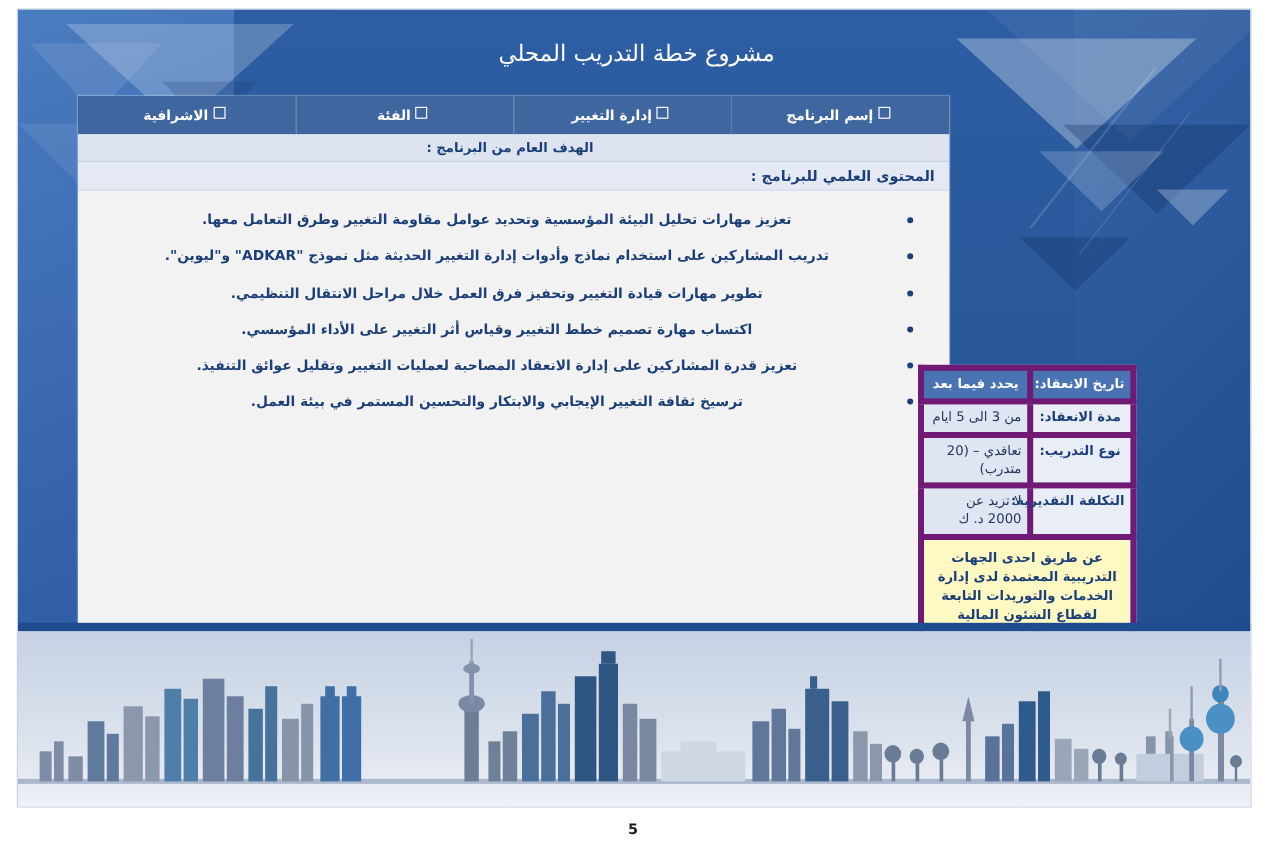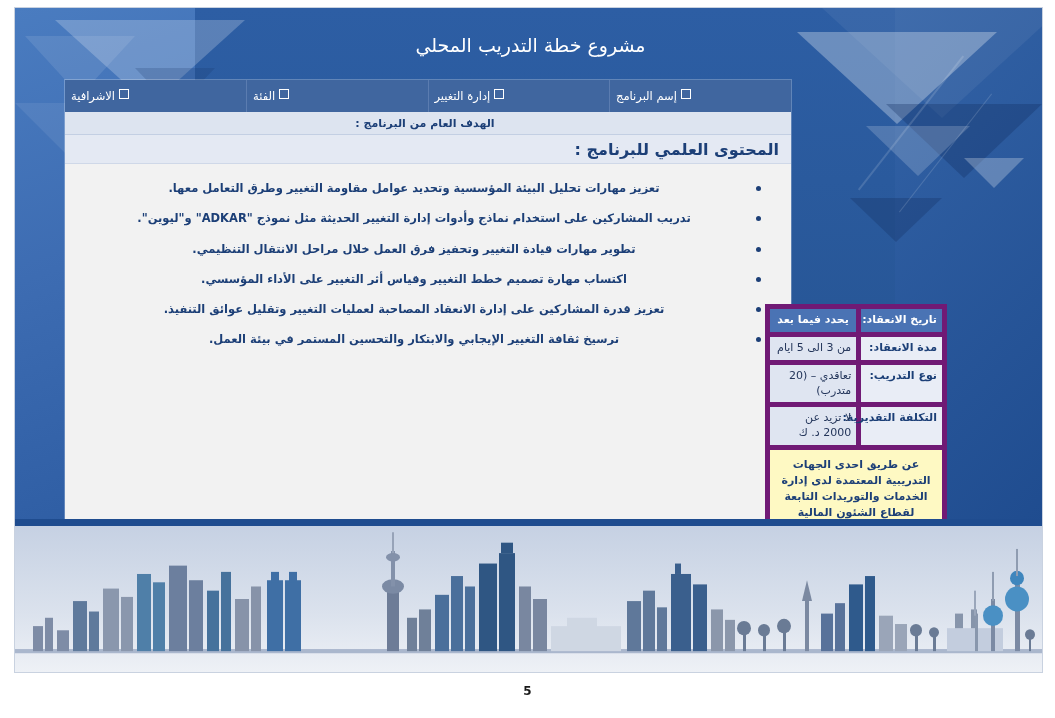--- a/index.html
+++ b/index.html
@@ -62,24 +62,24 @@
   .card{
     position:absolute;left:50px;top:72px;width:726px;height:450px;
     background:#f2f2f2;
     box-shadow:0 0 0 1px rgba(255,255,255,.25);
   }
 
   table.hdr{width:100%;border-collapse:collapse;table-layout:fixed;}
   table.hdr td{
     background:#40669f;
     color:#ffffff;
-    font-size:11.5px;font-weight:normal;
+    font-size:11.5px;font-weight:bold;
     padding:5px 10px 5px 6px;
     height:22px;
-    text-align:left;
+    text-align:center;
     border-left:1px solid #5b7cb0;
   }
   table.hdr td:last-child{border-left:none;}
   .chk{display:inline-block;width:8px;height:8px;border:1px solid #ffffff;margin-left:4px;vertical-align:1px;}
 
   .sec-label{
     background:#dde4f0;
     color:#1c3f77;
     font-size:11px;font-weight:bold;
     padding:5px 12px 4px 6px;
@@ -90,21 +90,21 @@
     background:#e9edf6;
     color:#1c3f77;
     font-size:11.5px;
     padding:11px 14px 12px 10px;
     text-align:center;
     border-bottom:1px solid #c3cfe3;
   }
   .sec-label2{
     background:#e4e9f3;
     color:#1c3f77;
-    font-size:16px;font-weight:bold;
+    font-size:12px;font-weight:bold;
     padding:5px 12px 4px 6px;
     text-align:right;
     border-bottom:1px solid #cfd8e8;
   }
 
   ul.bullets{
     list-style:none;margin:0;padding:16px 30px 10px 20px;
     background:#f2f2f2;
   }
   ul.bullets li{
@@ -132,21 +132,21 @@
     vertical-align:top;
     padding:4px 5px 4px 5px;
     font-size:11px;
     line-height:1.35;
   }
   .info td.k{
     width:40%;
     background:#e9edf6;
     color:#1c3f77;
     font-weight:bold;
-    text-align:right;
+    text-align:left;
     white-space:nowrap;
   }
   .info td.v{
     background:#dfe5f1;
     color:#23355a;
     text-align:right;
     font-weight:normal;
   }
   .info tr.first td.k{background:#4a73b4;color:#ffffff;}
   .info tr.first td.v{background:#4a73b4;color:#ffffff;font-weight:bold;text-align:center;}

